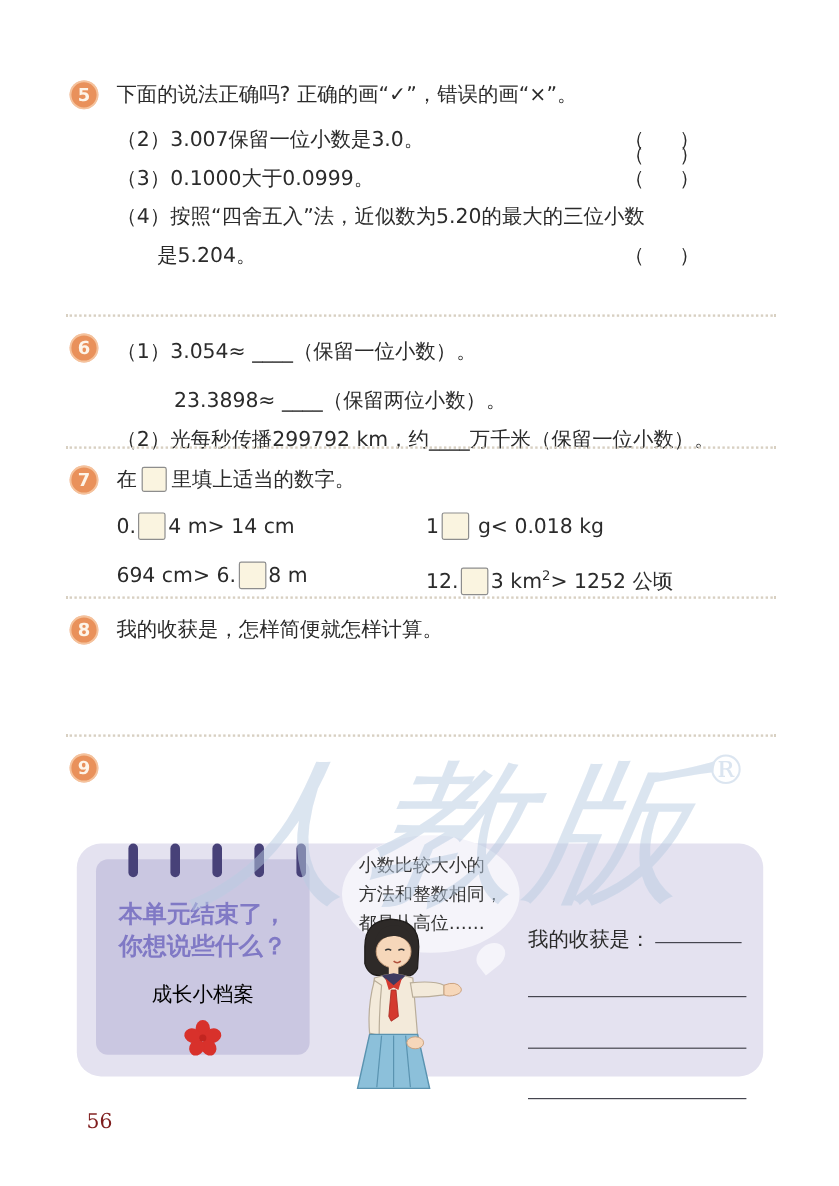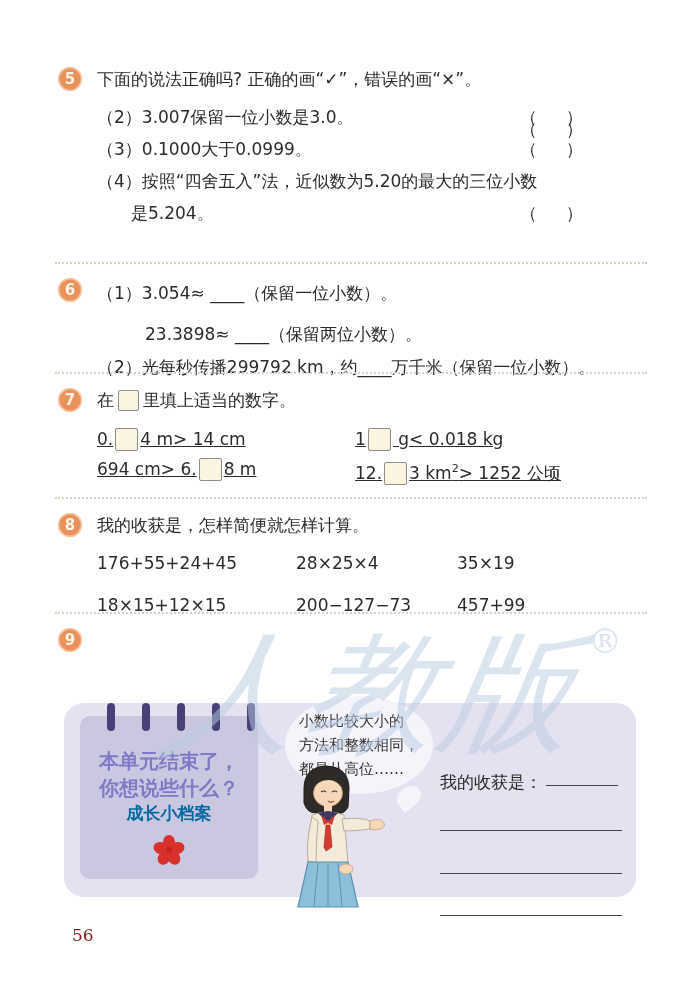--- a/index.html
+++ b/index.html
@@ -27,21 +27,21 @@
     vertical-align:middle; margin:0 5px; font-size:14.5px; line-height:1.15; transform:translateY(-2px); }
   .fraction .den { border-top:1.6px solid #2b2b2b; padding:0 2px; }
 
   .sep { position:absolute; left:55px; width:592px; height:0; border-top:2px dotted #D8D0C2; }
 
   
   .p6-line { line-height:33px; }
   .p6-indent { margin-left:48px; }
 
   
-  .fill-grid { display:grid; grid-template-columns:258px 1fr; margin-left:39px; margin-top:10px;text-decoration:underline; }
+  .fill-grid { display:grid; grid-template-columns:258px 1fr; row-gap:11px; margin-left:39px; margin-top:10px; }
   .fill-box { display:inline-block; width:23px; height:23px; background:#FAF4E0;
     border:1px solid #8d8d8d; border-radius:2px; vertical-align:-6px; margin:0 2px; }
   .seg-expr { line-height:30px; }
   .seg-expr sup { font-size:11px; }
   .prompt .fill-box { width:21px; height:21px; vertical-align:-5px; margin:0 4px; }
 
   
   .calc-grid { display:grid; grid-template-columns:199px 161px 1fr; row-gap:14px; margin-left:39px; margin-top:10px; }
   .calc-grid span { line-height:28px; }
 
@@ -52,21 +52,21 @@
   .watermark .wm-r { font-size:34px; vertical-align:86px; margin-left:6px; }
 
   
   .panel { position:absolute; left:64px; top:703px; width:572px; height:194px;
     background:#E4E2F0; border-radius:20px; }
   .notepad { position:absolute; left:16px; top:13px; width:178px; height:163px;
     background:#CAC7E1; border-radius:10px; text-align:center; }
   .tabs { position:absolute; top:-13px; left:0; width:100%; }
   .tab { position:absolute; width:8px; height:28px; border-radius:4px; background:#474178; }
   .np-title { margin-top:32px; font-size:20px; font-weight:bold; color:#8079C5; line-height:1.35; }
-  .np-label { margin-top:0; font-size:17px; font-weight:bold; color:#0369a1; }
+  .np-label { margin-top:15px; font-size:17px; font-weight:normal; color:#000000; }
   .np-flower { margin-top:9px; }
 
   .bubble { position:absolute; left:221px; top:-7px; width:148px; height:98px;
     background:#F5F4FA; border-radius:50%; display:flex; align-items:center; justify-content:center; }
   .bubble-text { font-size:15px; line-height:1.6; color:#333; white-space:nowrap; }
   .bubble-tail { position:absolute; left:332px; top:84px; width:26px; height:20px;
     background:#F5F4FA; border-radius:50% 50% 50% 0; transform:rotate(-38deg); }
 
   .girl { position:absolute; left:202px; top:56px; }
 
@@ -138,28 +138,20 @@
       <span class="seg-expr">12.<span class="fill-box"></span>3 km<sup>2</sup>&gt; 1252 公顷</span>
     </div>
   </div>
 
   <div class="sep" style="top:497px;"></div>
 
   <div class="section" style="top:512px;">
     <div class="phead">
       <span class="badge">8</span>
       <span class="prompt">我的收获是，怎样简便就怎样计算。</span>
-    </div>
-    <div class="calc-grid">
-      <span>176+55+24+45</span>
-      <span>28×25×4</span>
-      <span>35×19</span>
-      <span>18×15+12×15</span>
-      <span>200−127−73</span>
-      <span>457+99</span>
     </div>
   </div>
 
   <div class="sep" style="top:612px;"></div>
 
   <div class="section" style="top:627px;">
     <div class="phead">
       <span class="badge">9</span>
     </div>
   </div>

